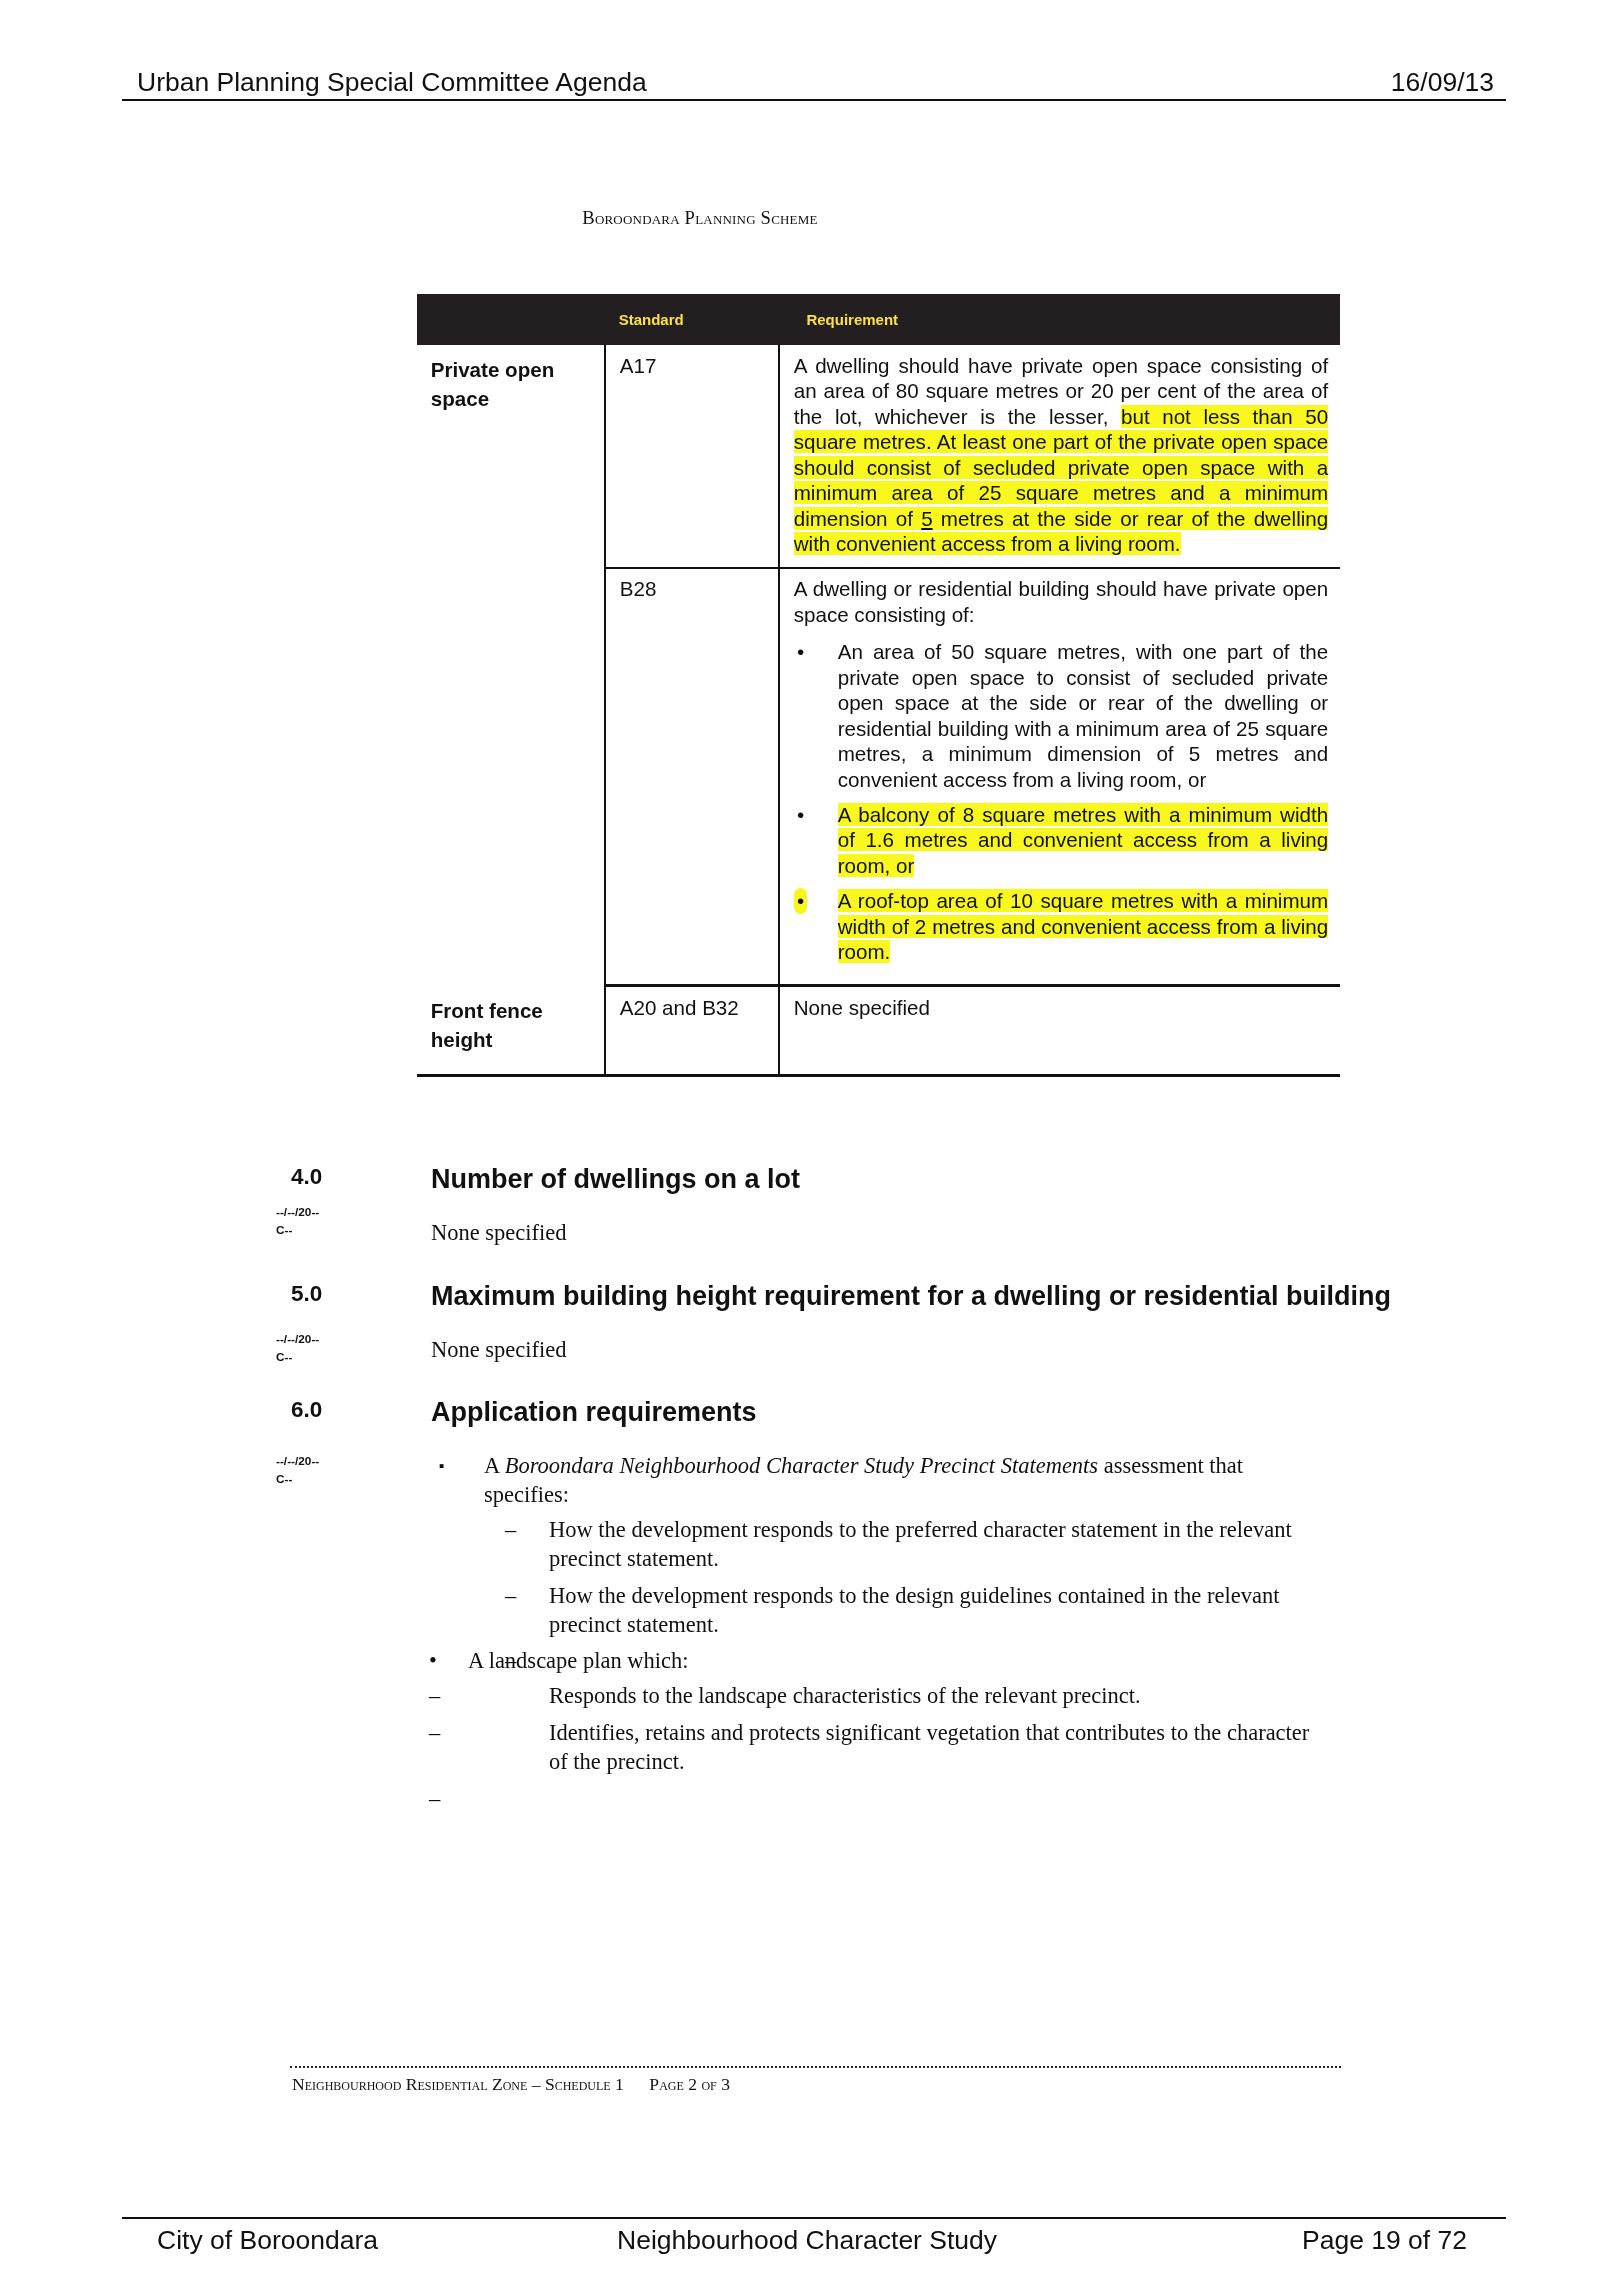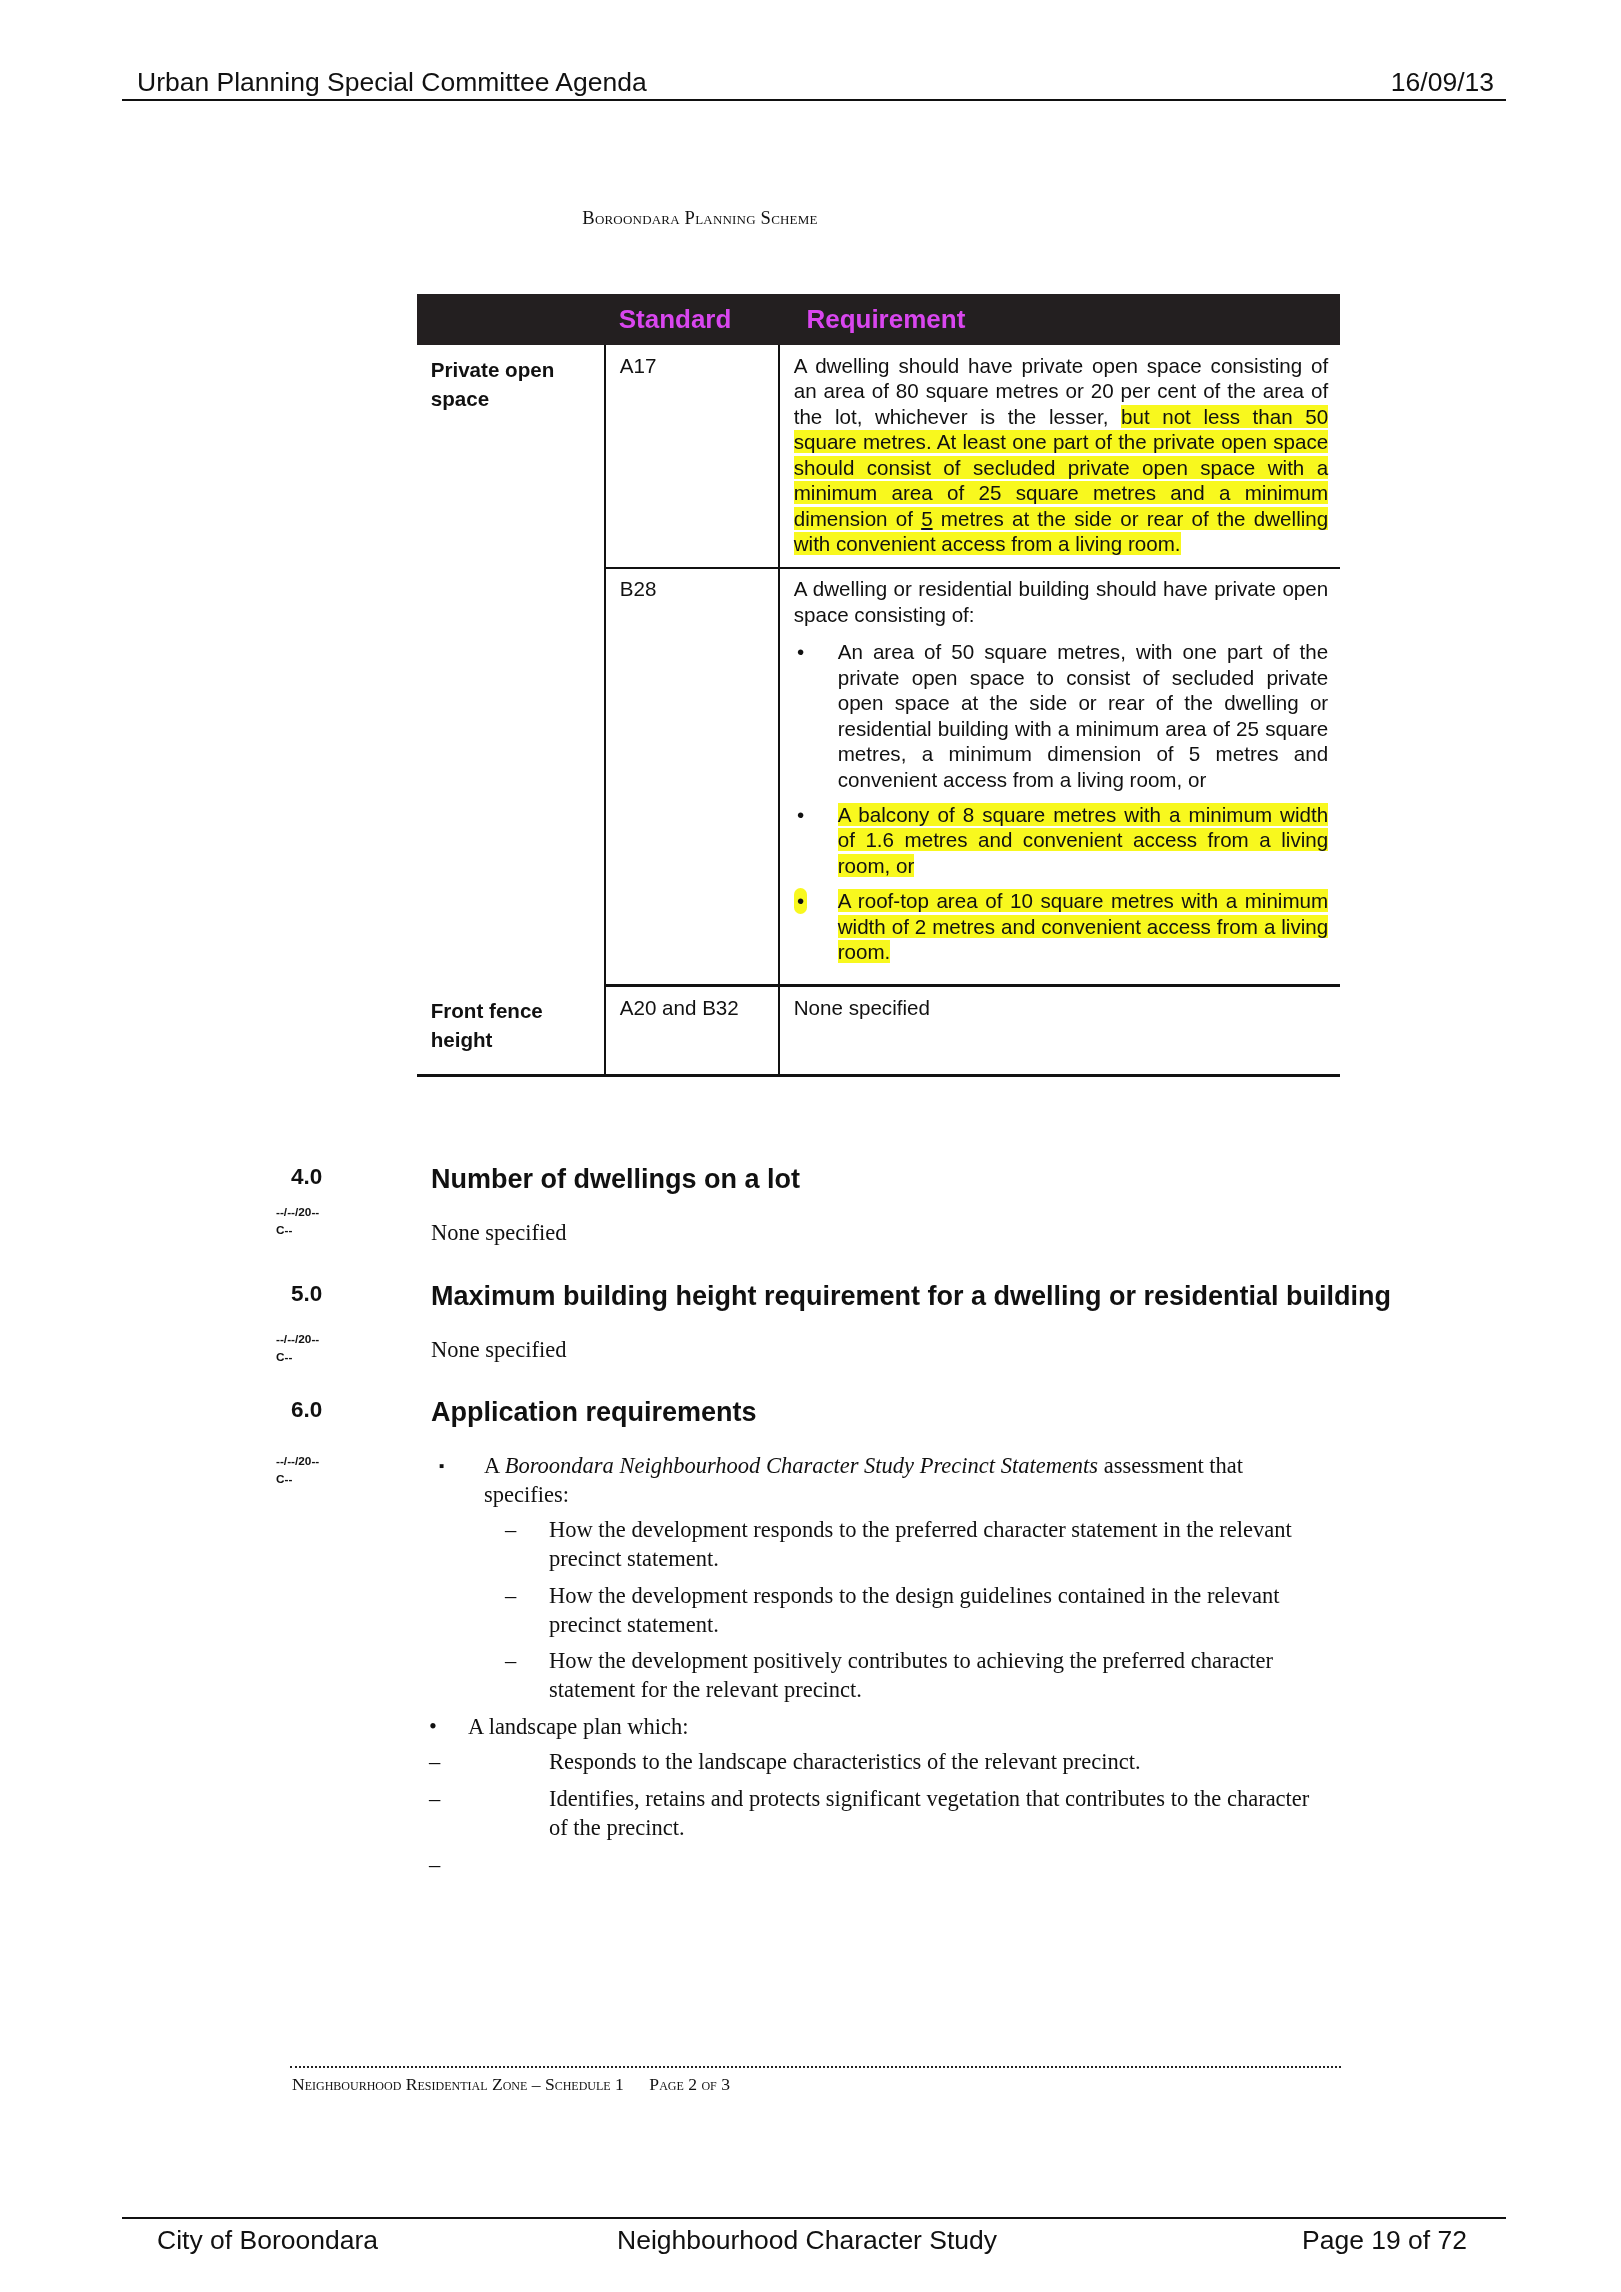--- a/index.html
+++ b/index.html
@@ -14,21 +14,21 @@
   #hdr-rule { left: 122px; top: 99px; width: 1384px; height: 2px; background: #111; }
 
   #scheme { left: 0; width: 1400px; top: 207px; text-align: center; font-size: 18.6px; font-variant: small-caps; letter-spacing: 0.2px; }
 
   
   #tbl { left: 417px; top: 294px; width: 923px; }
   #tbl table { border-collapse: collapse; width: 923px; table-layout: fixed; font-family: "Liberation Sans", sans-serif; font-size: 20.6px; line-height: 25.5px; }
   #tbl col.c1 { width: 188px; }
   #tbl col.c2 { width: 174px; }
   #tbl col.c3 { width: 561px; }
-  #tbl th { background: #231f20; color: #d946ef; font-weight: bold; text-align: left; height: 51px; padding: 0 0 0 13.7px; font-size: 26px; }
+  #tbl th { background: #231f20; color: #fde047; font-weight: bold; text-align: left; height: 51px; padding: 0 0 0 13.7px; font-size: 15px; }
   #tbl th.req { padding-left: 27.4px; }
   #tbl td { vertical-align: top; padding: 7.8px 11.8px 9.8px 13.7px; }
   #tbl td.topic { font-weight: bold; padding-top: 9.8px; line-height: 29px; }
   #tbl td.std { border-left: 2px solid #111; border-right: 2px solid #111; }
   #tbl td.req { text-align: justify; padding-right: 11.8px; }
   #tbl tr.r-a17 td.std, #tbl tr.r-a17 td.req { border-bottom: 2px solid #111; }
   #tbl tr.r-b28 td { border-bottom: 3.9px solid #111; }
   #tbl tr.r-fence td { border-bottom: 3.9px solid #111; height: 69px; }
   .hl { background: #f8f81e; box-decoration-break: clone; -webkit-box-decoration-break: clone; }
   ul.tb { list-style: none; margin: 11.8px 0 0 0; padding: 0; }
@@ -135,21 +135,21 @@
     <div>C--</div>
   </div>
 
 <div id="app-block" class="abs">
   <div class="lvl1">
     <span class="mk" style="font-size:15.7px;">▪</span>
     <span>A </span><i>Boroondara Neighbourhood Character Study Precinct Statements</i><span> assessment that specifies:</span>
     <ul class="lvl2" style="margin-left:-53px;">
       <li><span class="mk">–</span><span>How the development responds to the preferred character statement in the relevant precinct statement.</span></li>
       <li><span class="mk">–</span><span>How the development responds to the design guidelines contained in the relevant precinct statement.</span></li>
-      <li><span class="mk">–</span><span>How the development positively contributes to achieving the preferred character statement for the relevant precinct.</span></li>
+      <li><span class="mk">–</span></li>
     </ul>
   </div>
   <div class="lvl1 b2">
     <span class="mk">•</span>
     <span>A landscape plan which:</span>
     <ul class="lvl2" style="margin-left:-37px;">
       <li><span class="mk">–</span><span>Responds to the landscape characteristics of the relevant precinct.</span></li>
       <li><span class="mk">–</span><span>Identifies, retains and protects significant vegetation that contributes to the character of the precinct.</span></li>
       <li><span class="mk">–</span></li>
     </ul>

